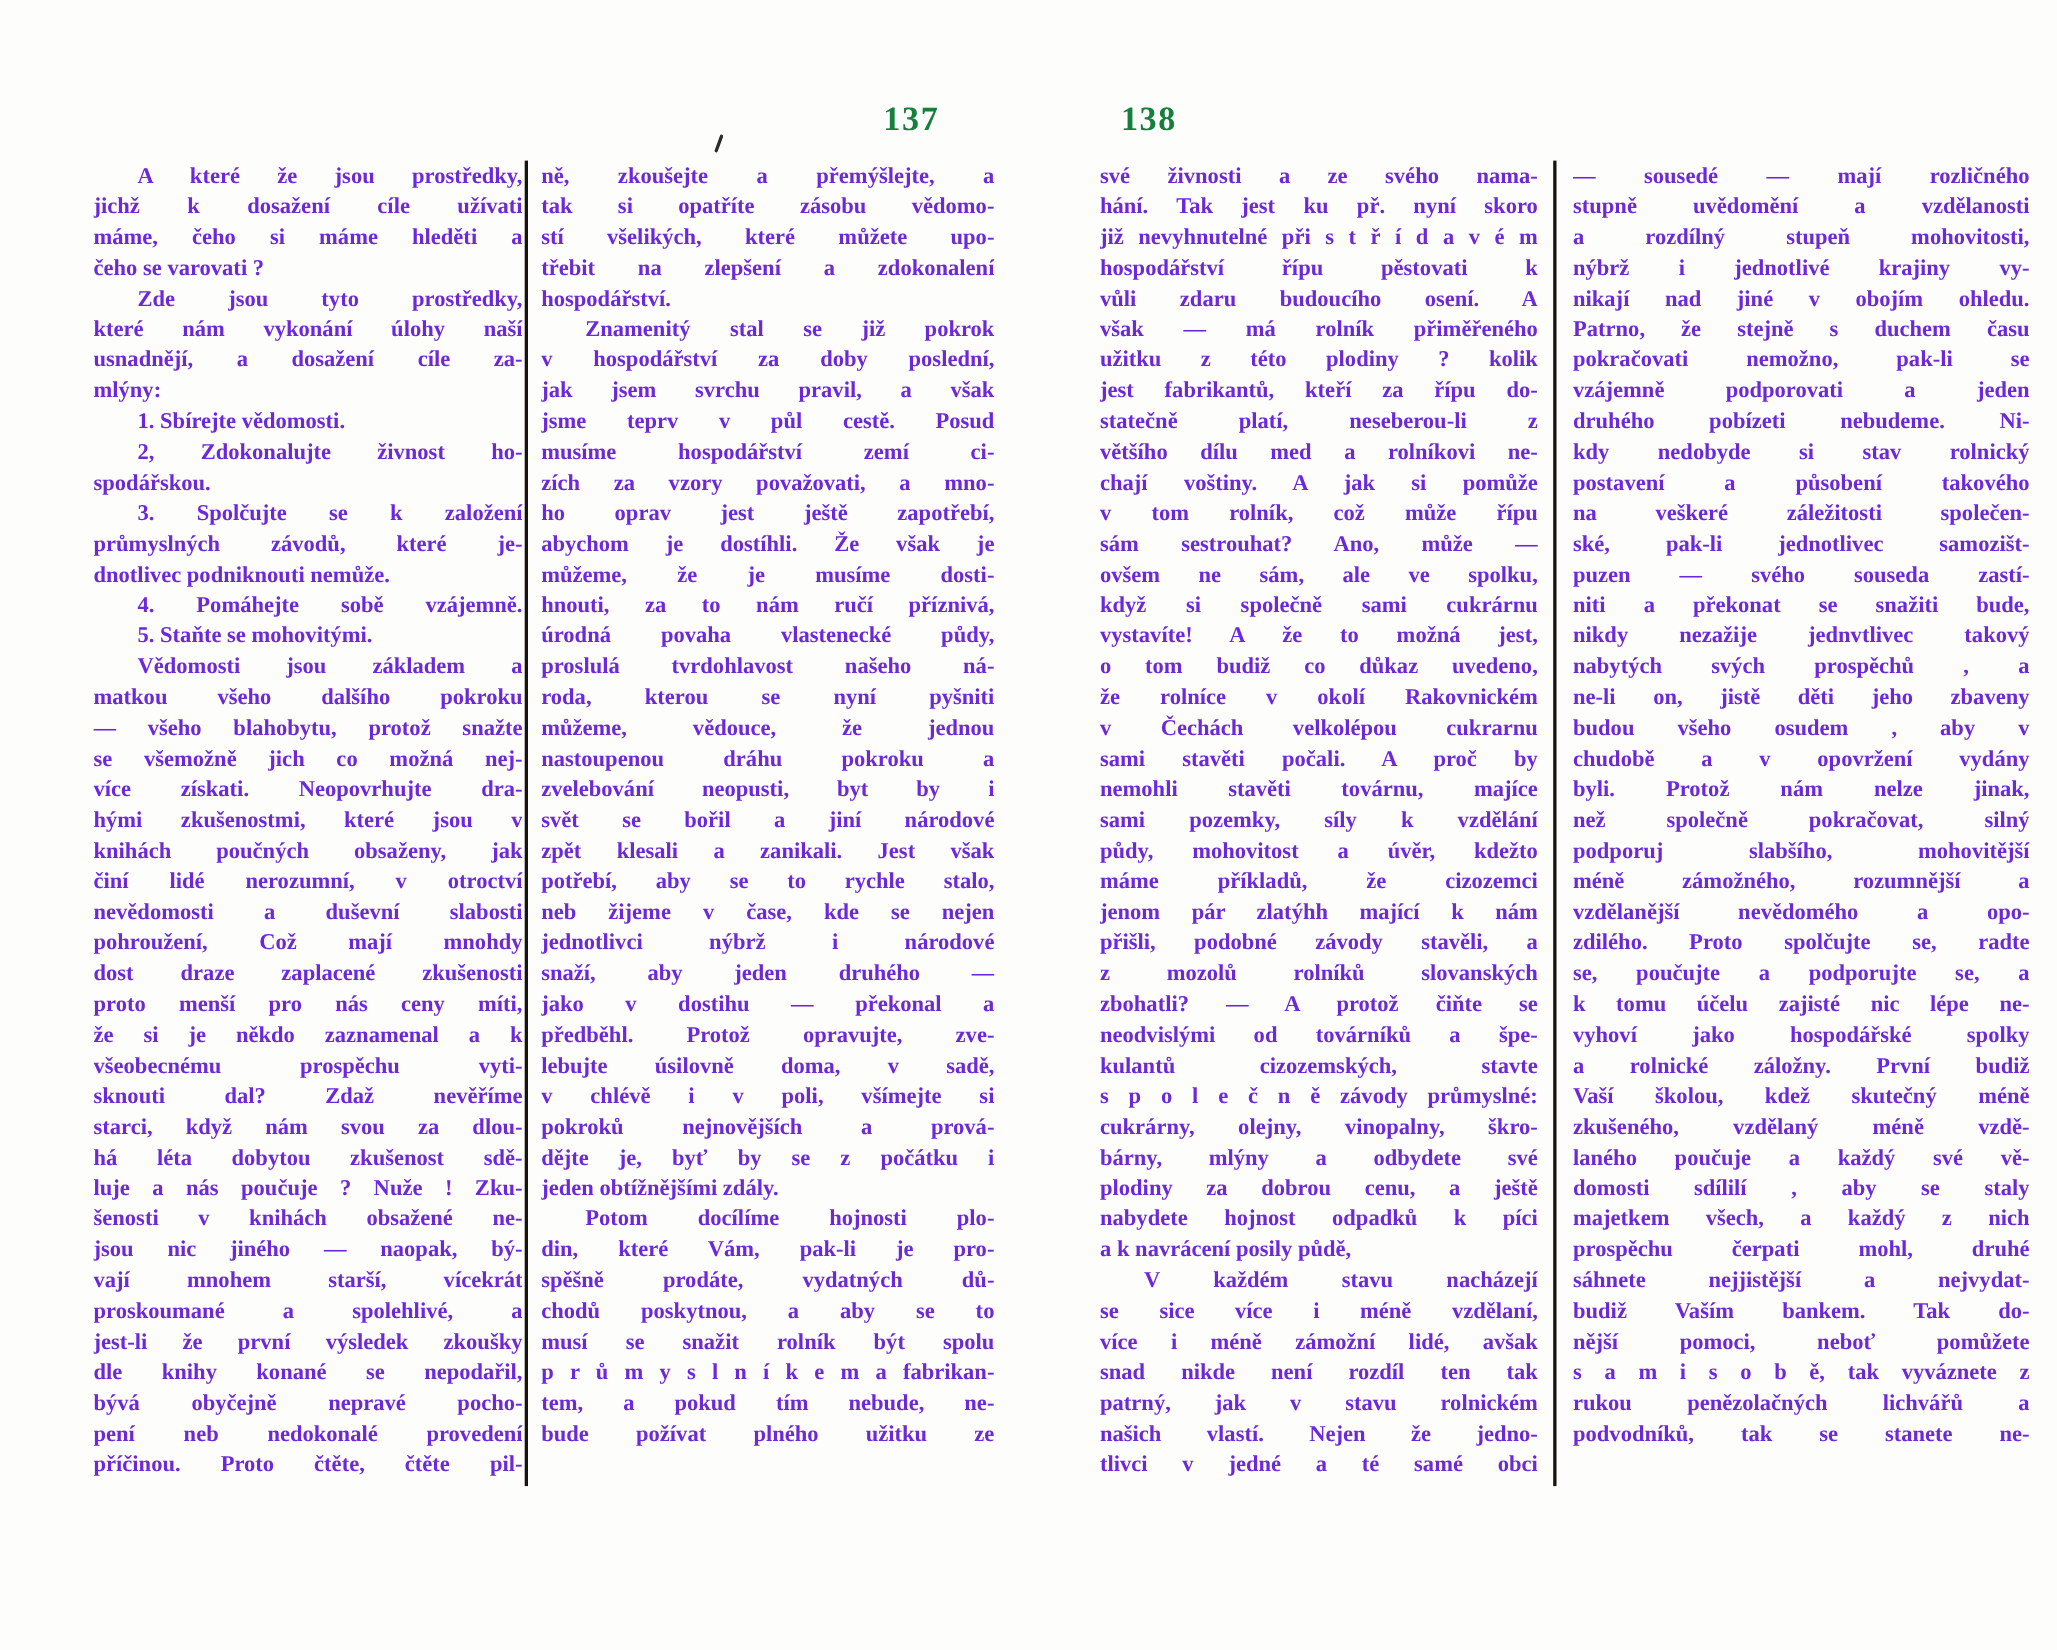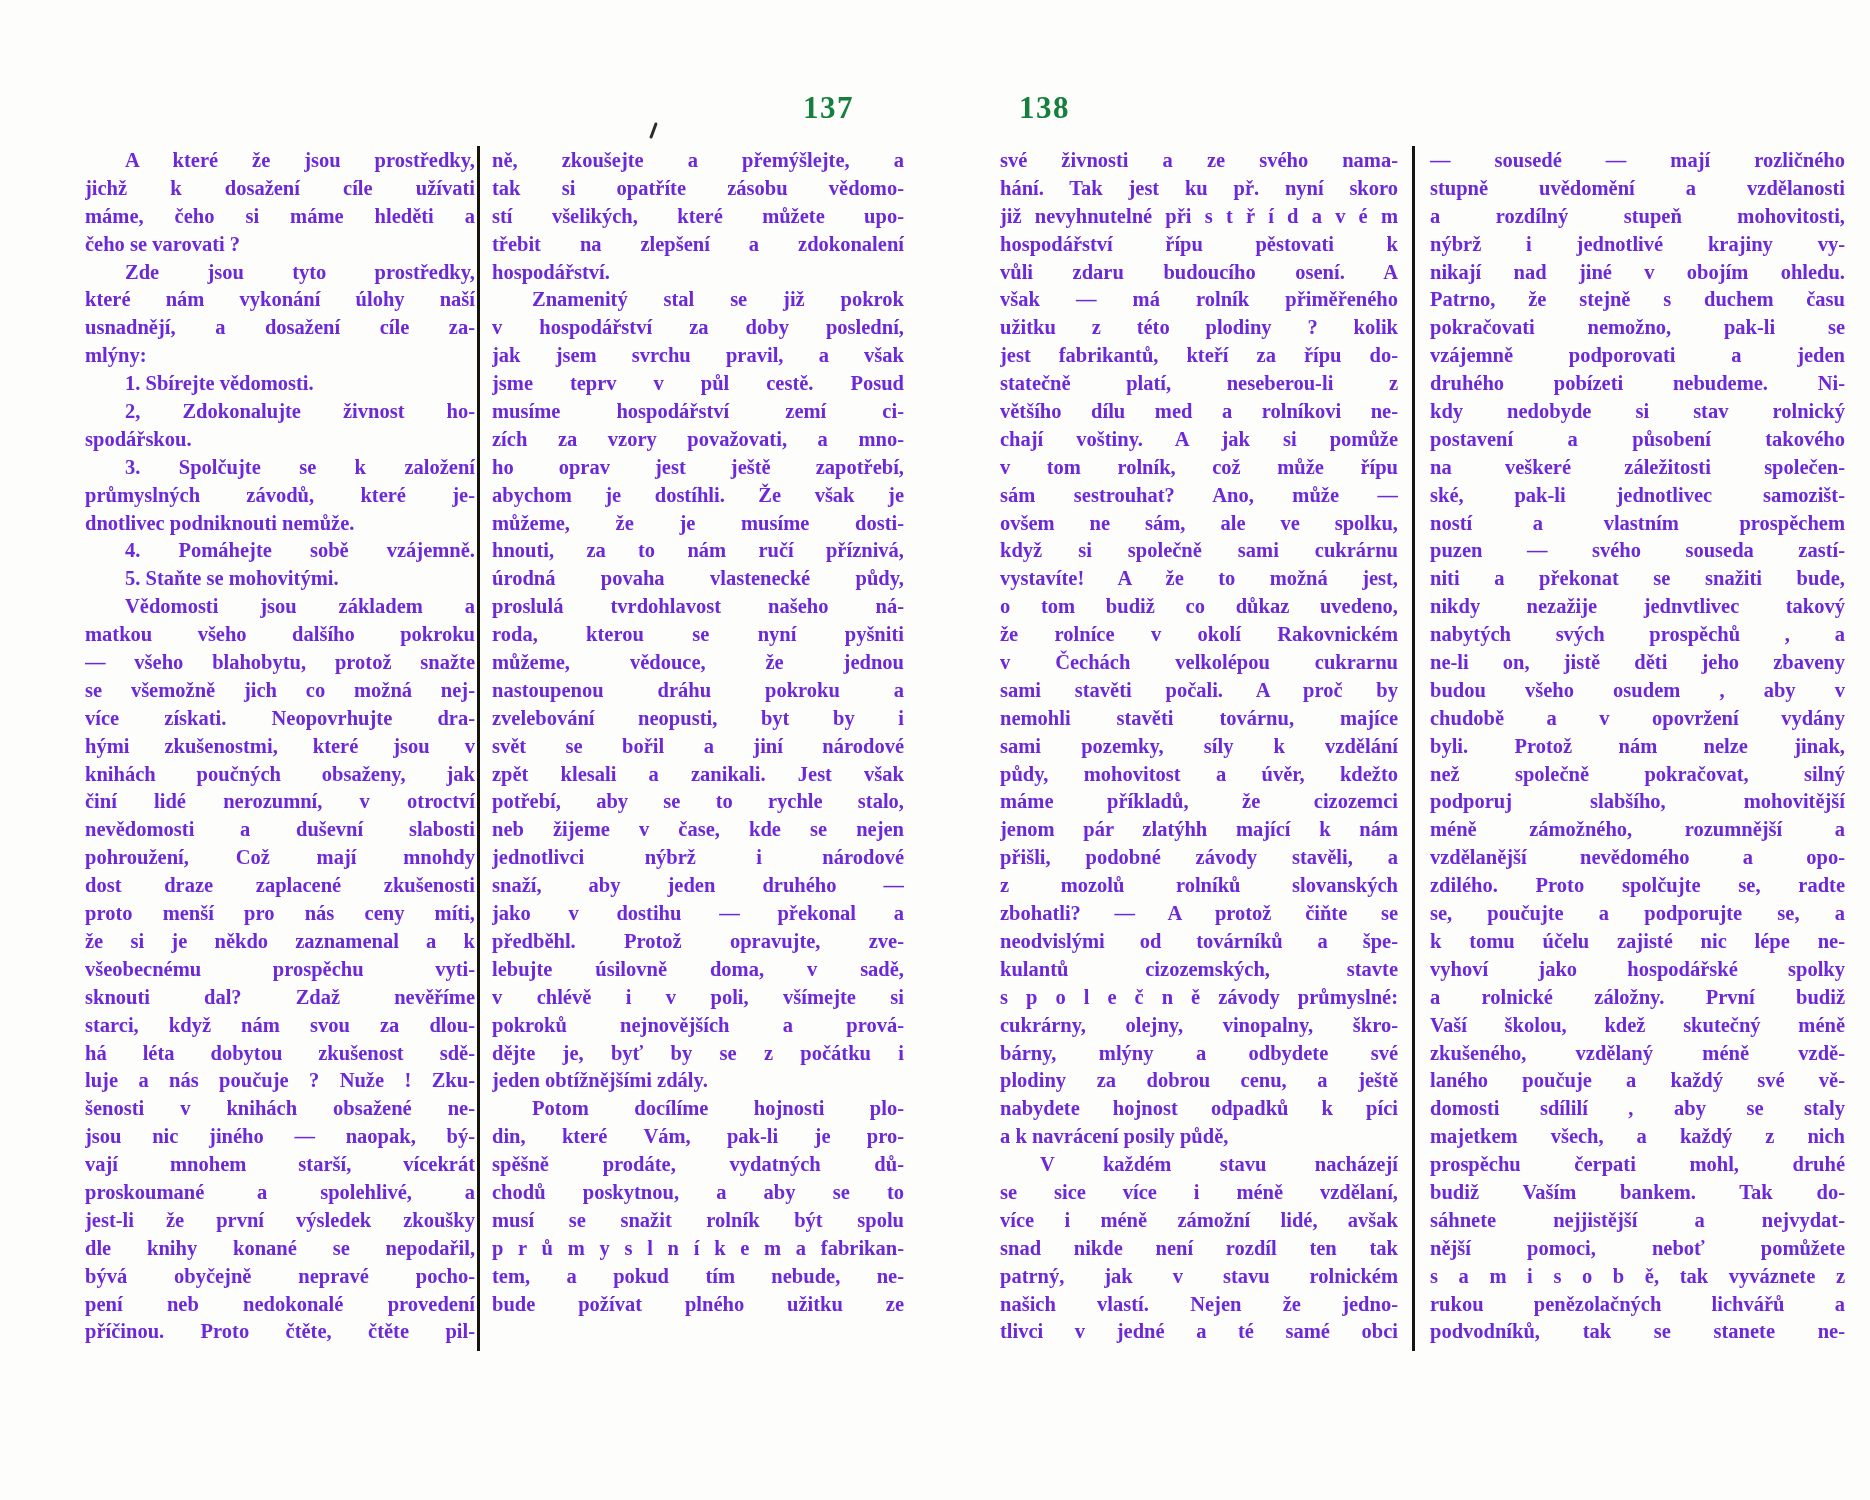--- a/index.html
+++ b/index.html
@@ -195,21 +195,20 @@
       <div class="line">nýbrž i jednotlivé krajiny vy-</div>
       <div class="line">nikají nad jiné v obojím ohledu.</div>
       <div class="line">Patrno, že stejně s duchem času</div>
       <div class="line">pokračovati nemožno, pak-li se</div>
       <div class="line">vzájemně podporovati a jeden</div>
       <div class="line">druhého pobízeti nebudeme. Ni-</div>
       <div class="line">kdy nedobyde si stav rolnický</div>
       <div class="line">postavení a působení takového</div>
       <div class="line">na veškeré záležitosti společen-</div>
       <div class="line">ské, pak-li jednotlivec samozišt-</div>
-      <div class="line">ností a vlastním prospěchem</div>
       <div class="line">puzen — svého souseda zastí-</div>
       <div class="line">niti a překonat se snažiti bude,</div>
       <div class="line">nikdy nezažije jednvtlivec takový</div>
       <div class="line">nabytých svých prospěchů , a</div>
       <div class="line">ne-li on, jistě děti jeho zbaveny</div>
       <div class="line">budou všeho osudem , aby v</div>
       <div class="line">chudobě a v opovržení vydány</div>
       <div class="line">byli. Protož nám nelze jinak,</div>
       <div class="line">než společně pokračovat, silný</div>
       <div class="line">podporuj slabšího, mohovitější</div>
@@ -219,21 +218,21 @@
       <div class="line">se, poučujte a podporujte se, a</div>
       <div class="line">k tomu účelu zajisté nic lépe ne-</div>
       <div class="line">vyhoví jako hospodářské spolky</div>
       <div class="line">a rolnické záložny. První budiž</div>
       <div class="line">Vaší školou, kdež skutečný méně</div>
       <div class="line">zkušeného, vzdělaný méně vzdě-</div>
       <div class="line">laného poučuje a každý své vě-</div>
       <div class="line">domosti sdílilí , aby se staly</div>
       <div class="line">majetkem všech, a každý z nich</div>
       <div class="line">prospěchu čerpati mohl, druhé</div>
+      <div class="line">sáhnete nejjistější a nejvydat-</div>
       <div class="line">budiž Vaším bankem. Tak do-</div>
-      <div class="line">sáhnete nejjistější a nejvydat-</div>
       <div class="line">nější pomoci, neboť pomůžete</div>
       <div class="line">s a m i  s o b ě, tak vyváznete z</div>
       <div class="line">rukou penězolačných lichvářů a</div>
       <div class="line">podvodníků, tak se stanete ne-</div>
     </div>
 
 </div>
 
 </body></html>

